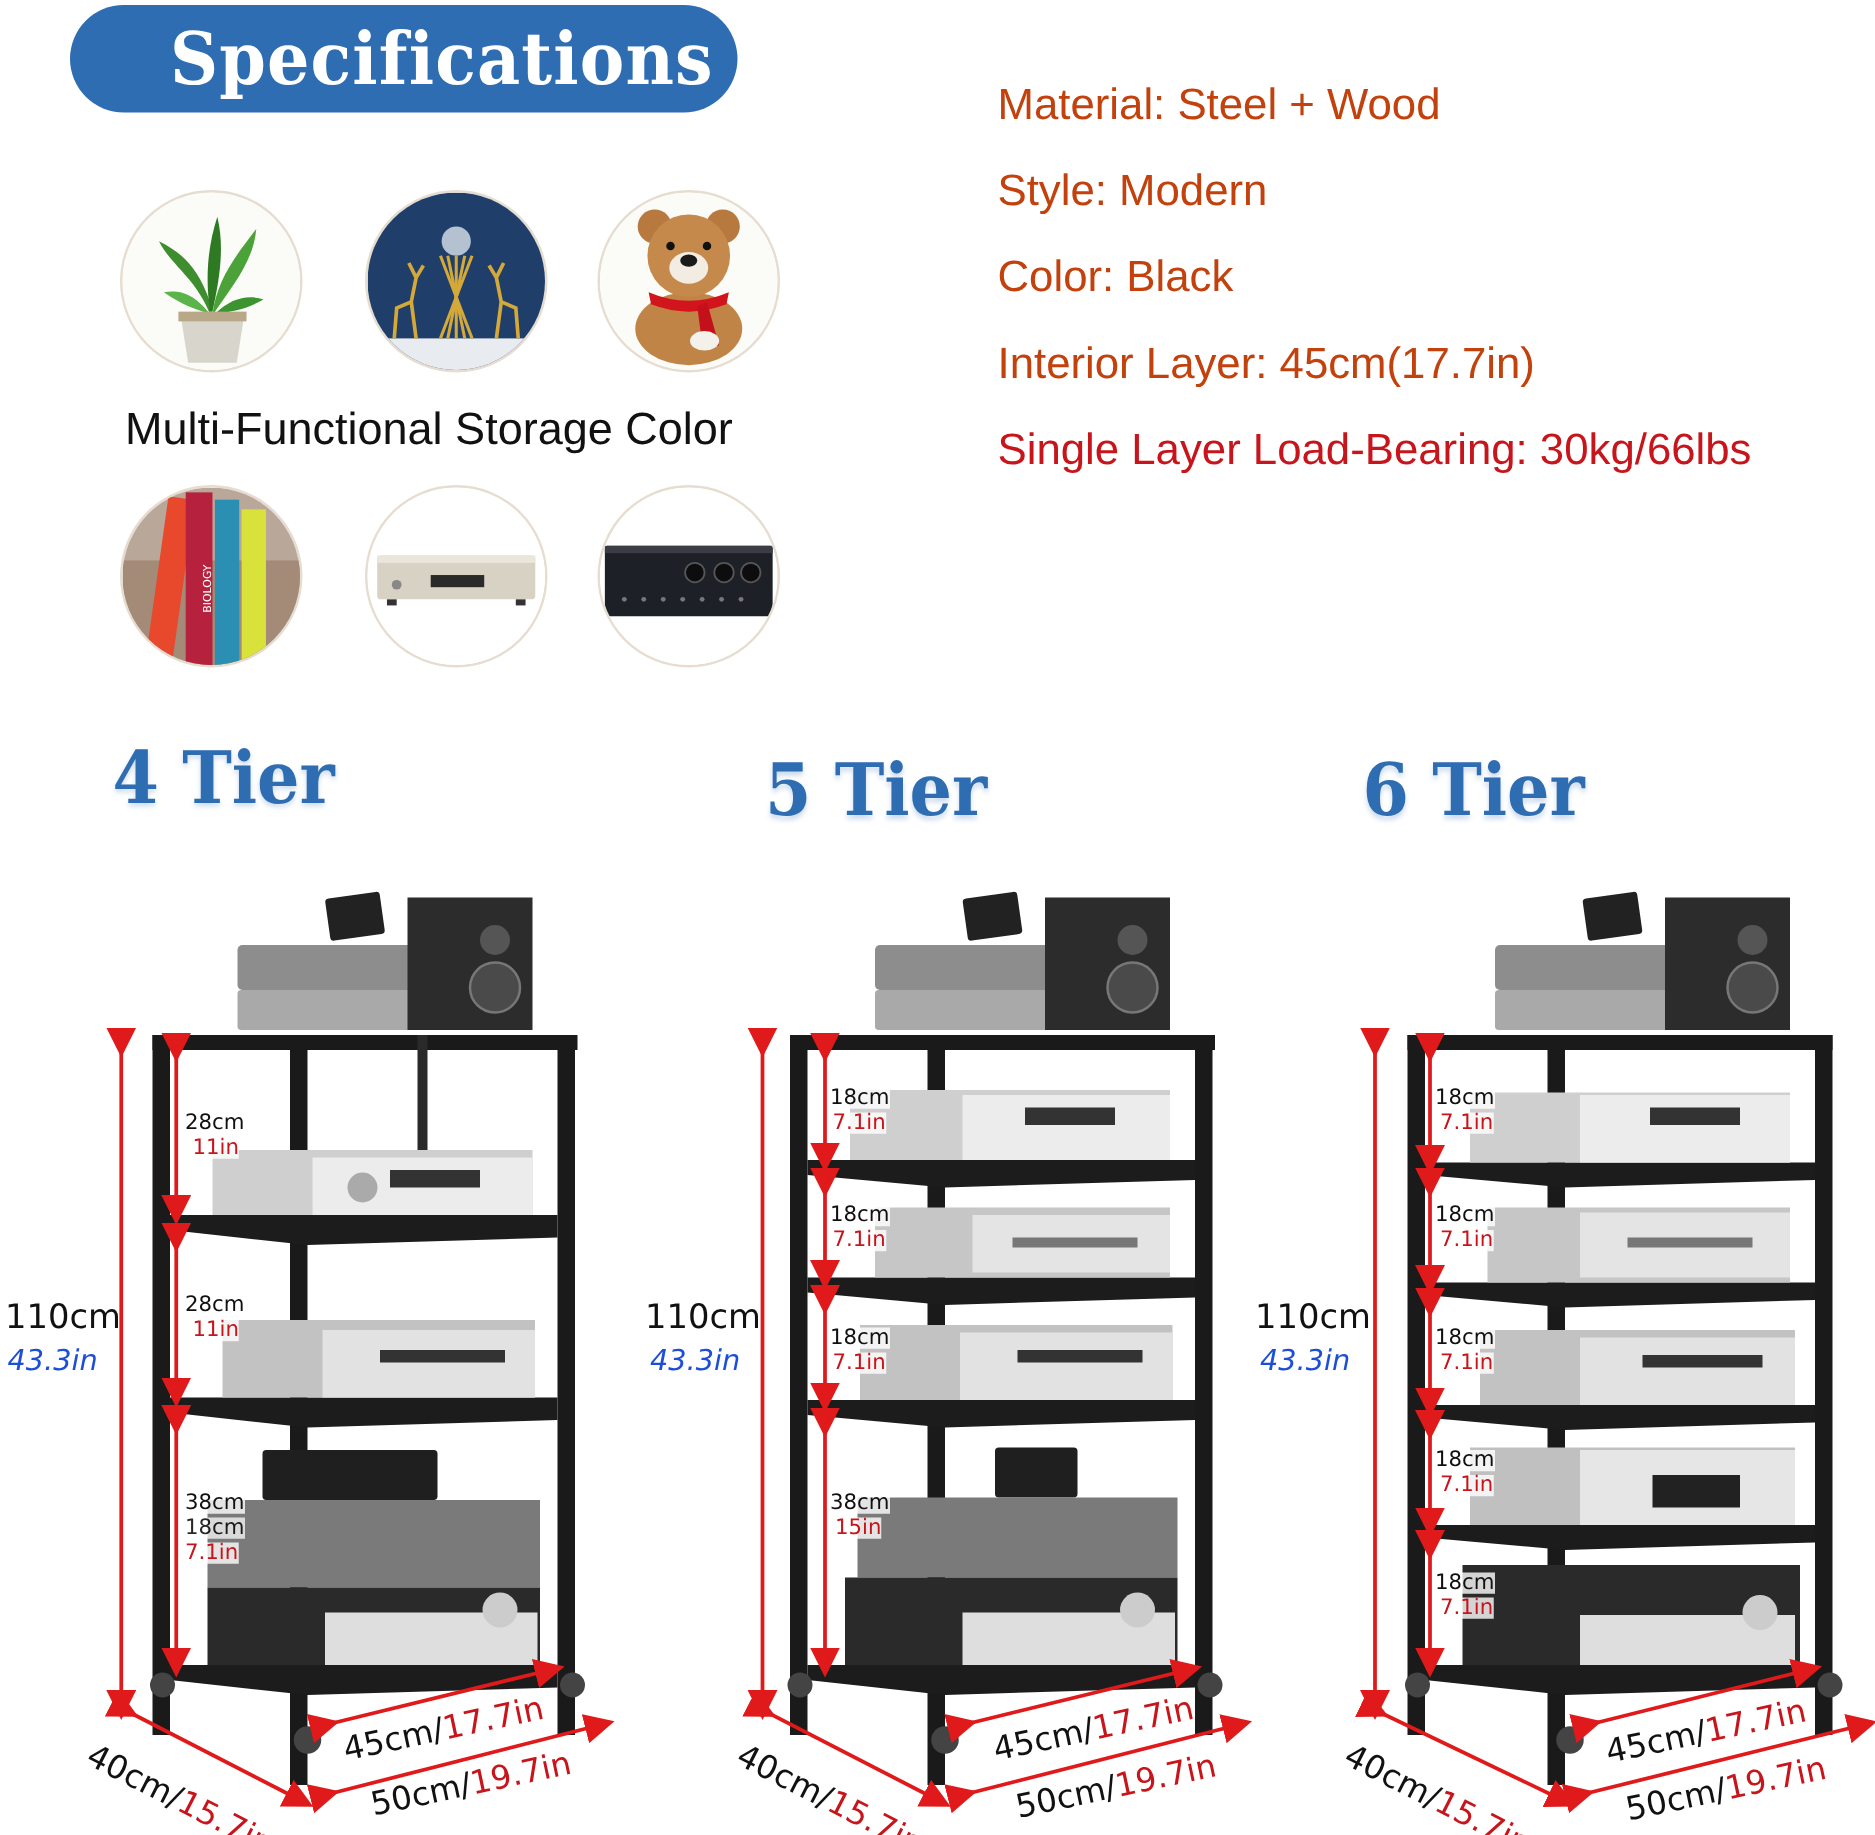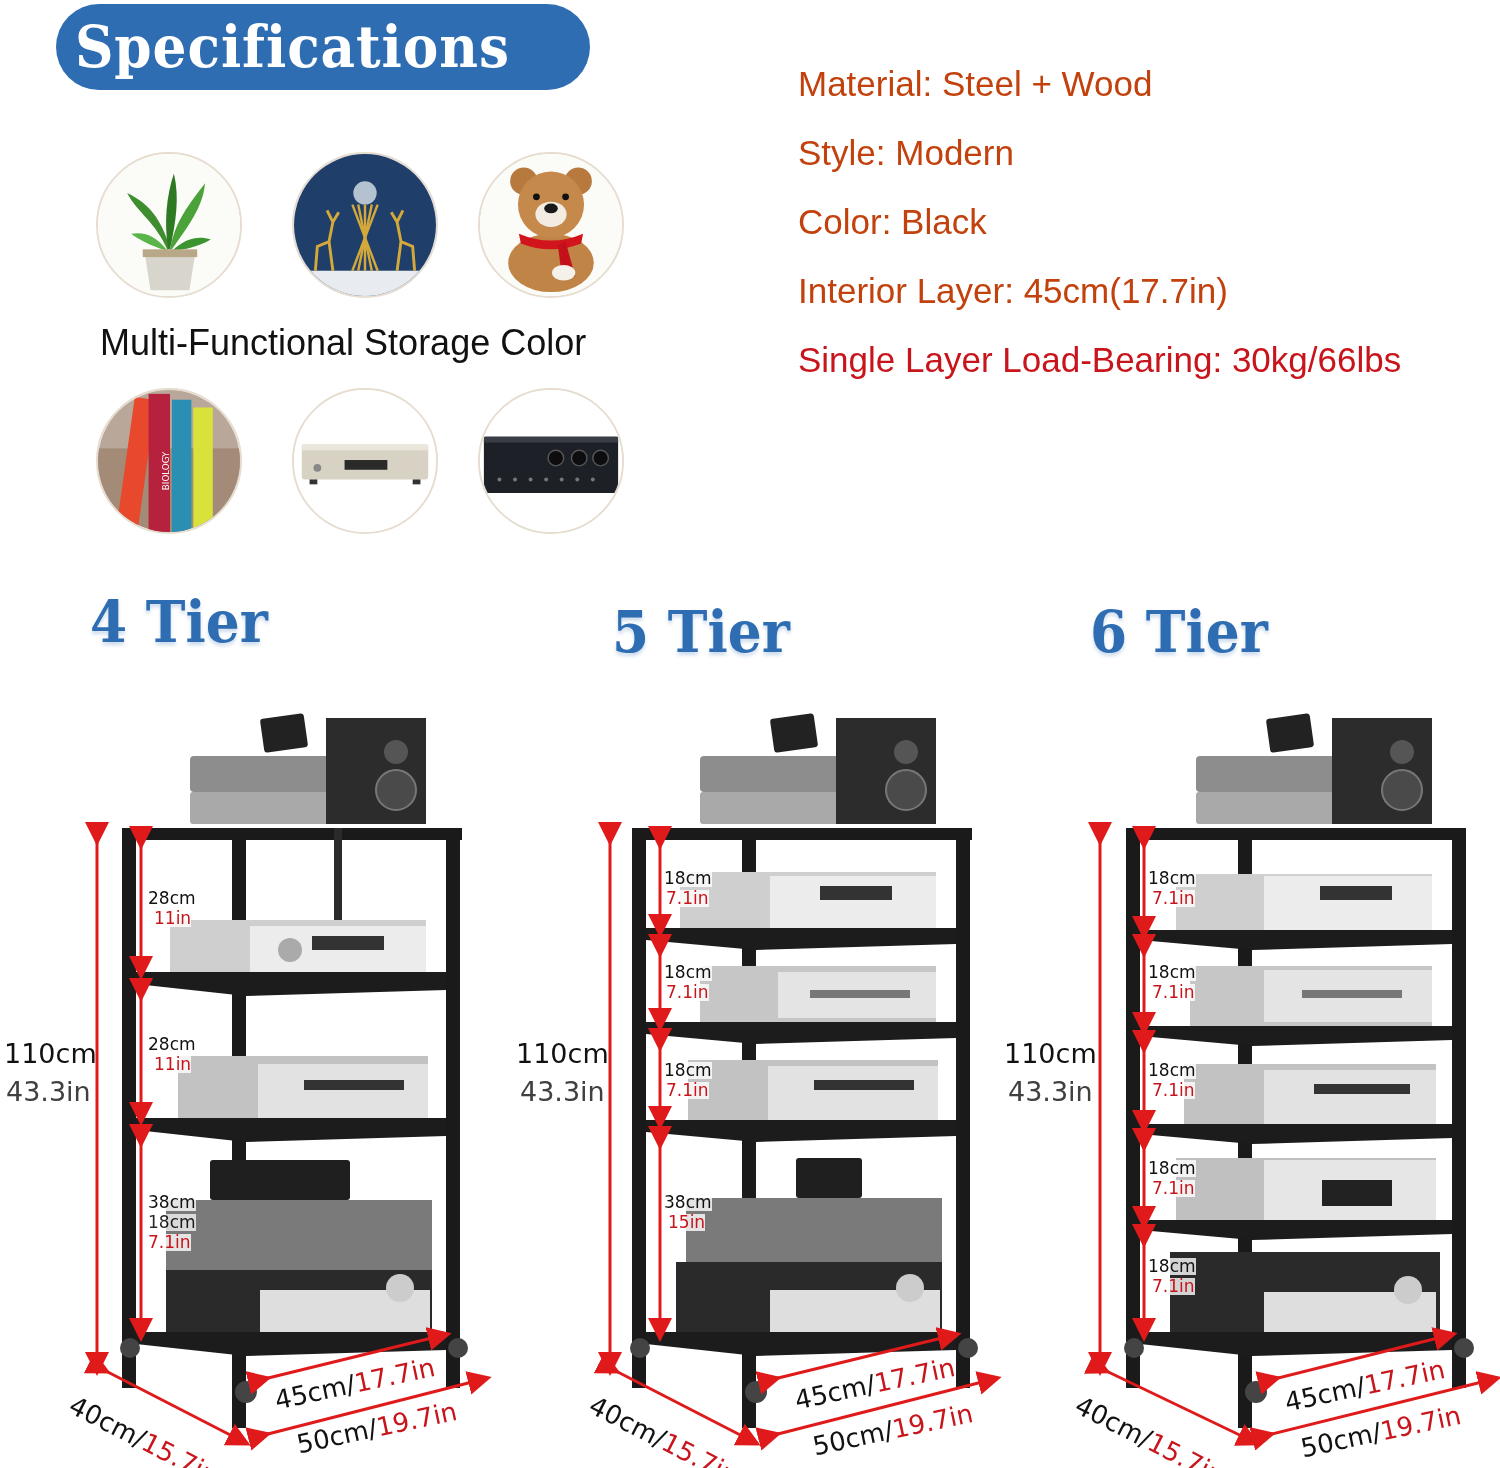--- a/index.html
+++ b/index.html
@@ -3,21 +3,21 @@
 <meta charset="utf-8">
 <style>
   * { box-sizing: border-box; margin: 0; padding: 0; }
   html, body { width: 1500px; height: 1468px; background: #ffffff; overflow: hidden; }
   body { position: relative; font-family: "Liberation Sans", sans-serif; color: #111; }
 
   
   .spec-pill {
     position: absolute; left: 56px; top: 4px; width: 534px; height: 86px;
     background: #2f6db3; border-radius: 43px;
-    display: flex; align-items: center; justify-content: flex-start;
+    display: flex; align-items: center; justify-content: flex-end;
   }
   .spec-pill span {
     color: #fff; font-family: "DejaVu Serif", serif; font-weight: bold;
     font-size: 58px; letter-spacing: 1px; transform: scaleX(0.92);
   }
 
   
   .spec-list { position: absolute; left: 798px; top: 62px; }
   .spec-line { font-size: 35px; height: 69px; line-height: 44px; color: #c2410c; white-space: nowrap; }
   .spec-line.warn { color: #c8141b; }
@@ -36,21 +36,21 @@
     font-size: 58px; color: #2f6db3; text-shadow: 0 3px 4px rgba(47,109,179,0.25);
     transform: scaleX(0.92); transform-origin: left;
   }
 
   
   .rack { position: absolute; width: 500px; height: 760px; }
   .rack svg { position: absolute; left: 0; top: 0; }
 
   .dim-label { position: absolute; font-family: "DejaVu Sans", sans-serif; line-height: 1; white-space: nowrap; }
   .h-cm { font-size: 27px; color: #111; }
-  .h-in { font-size: 27px; color: #404040; }
+  .h-in { font-size: 23px; color: #1d4ed8; font-style: italic; }
   .gap-cm { font-size: 17px; color: #111; background: rgba(255,255,255,0.8); }
   .gap-in { font-size: 17px; color: #c8141b; background: rgba(255,255,255,0.8); }
   .base-label { position: absolute; font-family: "DejaVu Sans", sans-serif; font-size: 26px; white-space: nowrap; }
   .base-label .cm { color: #111; }
   .base-label .in { color: #c8141b; }
 </style>
 </head>
 <body>
 
 <div class="spec-pill">

